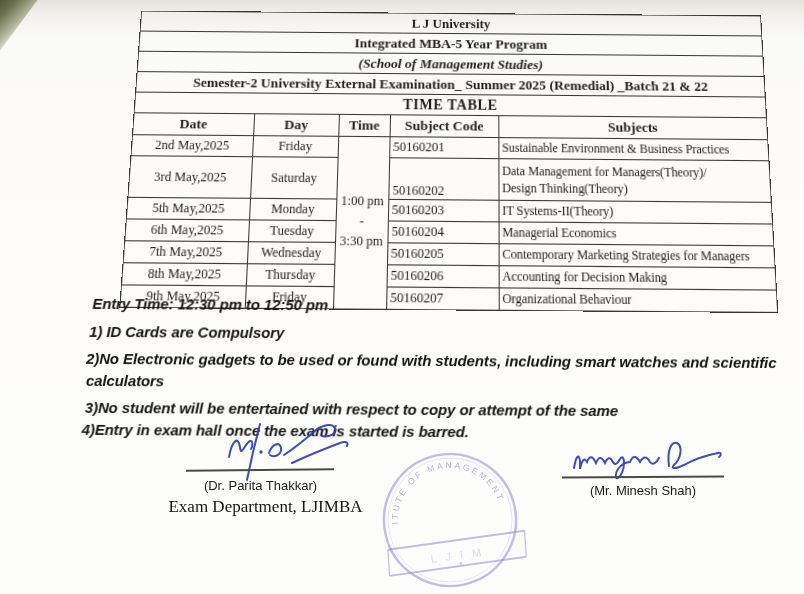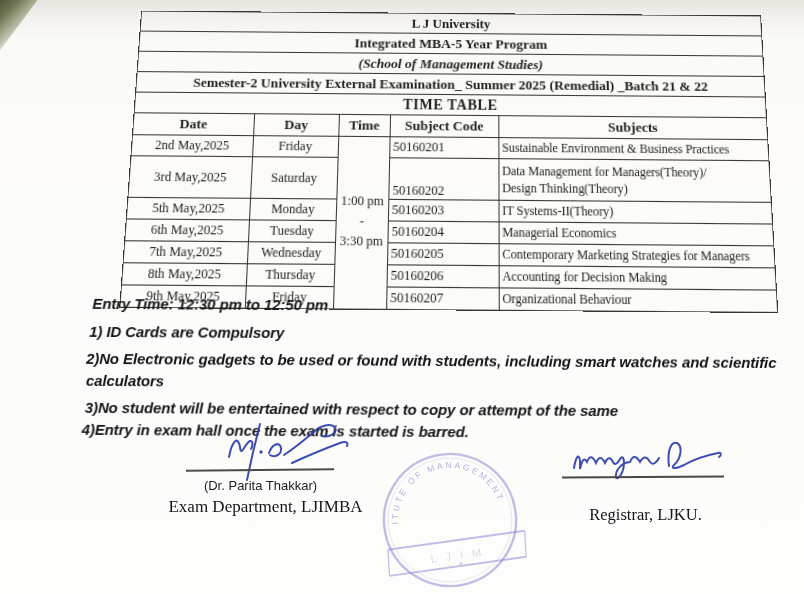--- a/index.html
+++ b/index.html
@@ -173,21 +173,21 @@
   <div class="sig-name" id="sig-left-name">(Dr. Parita Thakkar)</div>
   <div class="sig-title" id="sig-left-title">Exam Department, LJIMBA</div>
 
   <svg class="sig-svg" style="left:568px;top:438px;" width="158" height="44" viewBox="0 0 158 44">
     <g fill="none" stroke="#2e3fae" stroke-width="2" stroke-linecap="round" opacity="0.92">
       <path d="M6 30 C8 18 11 15 12 23 L12 31 C13 27 15 17 19 24 Q23 14 28 25 Q32 15 37 25 Q41 16 45 24 C47 28 50 25 52 21 C54 18 56 19 56 25 C56 32 53 38 50 40 C47 41 47 36 50 31 C53 27 58 24 62 24 Q66 14 72 24 Q77 15 82 24 C85 28 89 24 91 20"></path>
       <path d="M101 28 C99 13 103 3 109 5 C115 8 113 21 106 27 C102 31 108 31 116 27 C128 20 140 17 150 15 C153 14 154 17 151 19"></path>
     </g>
   </svg>
   <div class="sig-line" id="sig-right-line"></div>
-  <div class="sig-title" id="sig-right-title">Registrar, LJKU.</div>
+  <div class="sig-name" id="sig-right-name">(Mr. Minesh Shah)</div>
 
   <svg id="stamp" width="220" height="172" viewBox="0 0 220 172">
     <defs>
       <path id="arcTop" d="M 53 96 A 52 52 0 1 1 157 96"></path>
       <path id="arcBottom" d="M 62 122 A 54 54 0 0 0 148 122"></path>
     </defs>
     <g transform="rotate(-12 105 96)">
       <circle cx="105" cy="96" r="66" fill="none" stroke="#8b7cd2" stroke-width="2.4" opacity="0.5"></circle>
       <circle cx="105" cy="96" r="62" fill="none" stroke="#8b7cd2" stroke-width="0.8" opacity="0.22"></circle>
       <text font-family="Liberation Sans, sans-serif" font-size="8.5" letter-spacing="2.5" fill="#8b7cd2" opacity="0.62">

